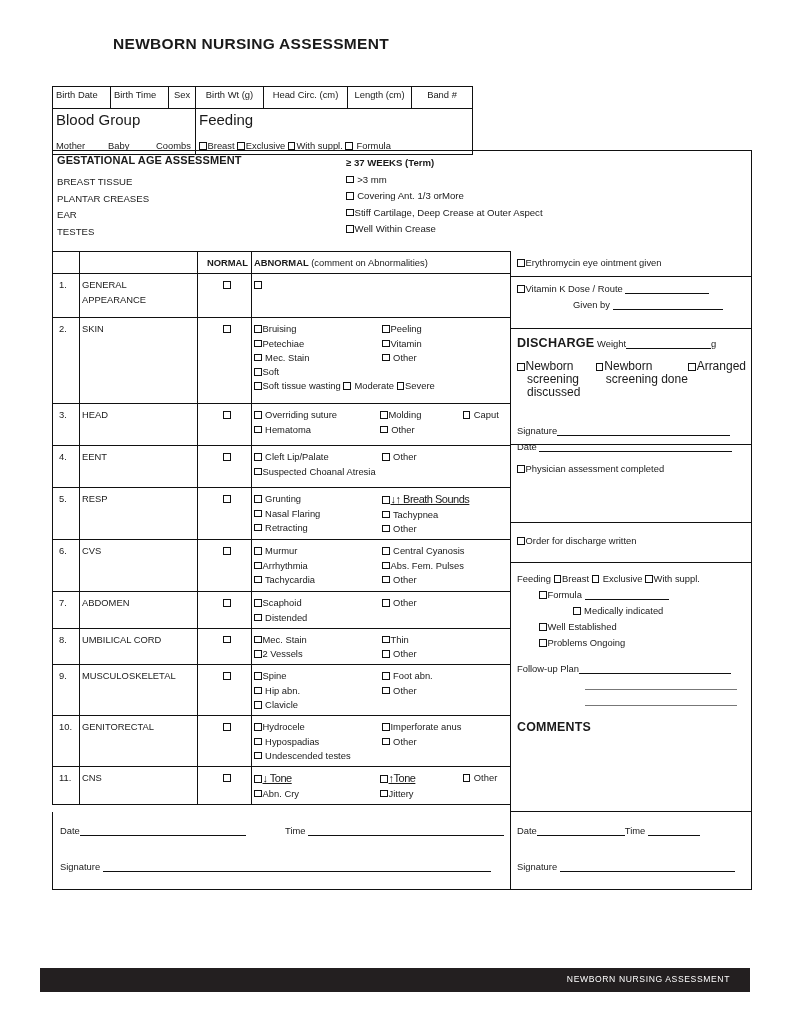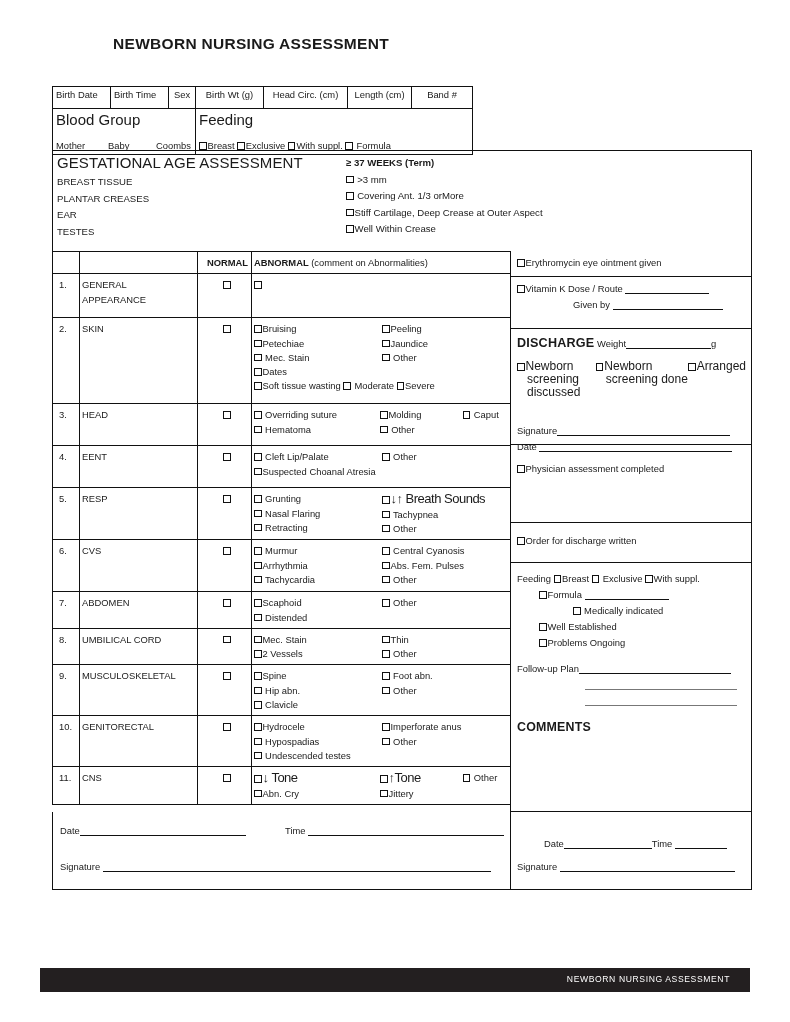--- a/index.html
+++ b/index.html
@@ -35,21 +35,21 @@
   .r2 .lbl { font-size:15px; }
   .r2 .sub { margin-top:13px; }
   .r2 .sub span { display:inline-block; }
 
   
   .gest {
     position:absolute; left:52px; top:150px; width:700px; height:101px;
     border:1.4px solid #111; border-bottom:none;
     padding:3px 0 0 4px;
   }
-  .gest-h { font-size:15px; font-weight:normal; letter-spacing:0.1px; }
+  .gest-h { font-size:11px; font-weight:bold; letter-spacing:0.1px; }
   .gcol-a { position:absolute; left:4px;   top:23px; width:152px; }
   .gcol-b { position:absolute; left:152px; top:4px;  width:140px; }
   .gcol-c { position:absolute; left:293px; top:4px;  width:290px; }
   .gcol-d { position:absolute; left:567px; top:4px;  width:140px; }
   .gest .ln { font-size:9.6px; line-height:16.6px; white-space:nowrap; }
   .gest .bh { font-weight:bold; font-size:9.6px; line-height:16.6px; }
   .gest .ga-title { font-weight:bold; font-size:9.6px; line-height:16.6px; }
 
   
   .mtable {
@@ -103,42 +103,42 @@
     font-size:9.4px;
   }
   .sigleft .l1 { position:absolute; left:7px; top:13px; white-space:nowrap; }
   .sigleft .l2 { position:absolute; left:7px; top:49px; white-space:nowrap; }
   .sigleft .t1 { position:absolute; left:232px; top:13px; white-space:nowrap; }
   .sigright {
     position:absolute; left:510px; top:812px; width:242px; height:78px;
     border:1.4px solid #111; border-top:none;
     font-size:9.4px;
   }
-  .sigright .l1 { position:absolute; left:6px; top:26px; white-space:nowrap;margin-left:27px; }
+  .sigright .l1 { position:absolute; left:6px; top:13px; white-space:nowrap; }
   .sigright .l2 { position:absolute; left:6px; top:49px; white-space:nowrap; }
 
   
   .footer {
     position:absolute; left:40px; top:968px; width:710px; height:24px;
     background:#231f20;
   }
   .footer span {
     position:absolute; right:20px; top:6px;
     color:#ffffff; font-size:8.6px; letter-spacing:0.6px;
   }
 
   
   .cb {
     display:inline-block; width:7.5px; height:7.5px;
     border:1.1px solid #111; background:#fff;
     vertical-align:-0.5px; margin-right:1px;
   }
   .ul { display:inline-block; border-bottom:1.2px solid #111; vertical-align:-2px; }
   .ul-thin { display:inline-block; border-bottom:1px solid #777; vertical-align:-2px; }
-  .arrow { font-size:13px; letter-spacing:-0.5px; }
+  .arrow { font-size:11px; letter-spacing:-0.5px;text-decoration:underline; }
 </style>
 </head>
 <body>
 
 <div class="page">
 
   <div class="title">NEWBORN NURSING ASSESSMENT</div>
 
   <table class="idtable">
     <tbody>
@@ -214,25 +214,25 @@
     <tr>
       <td class="num">2.</td>
       <td class="nm">SKIN</td>
       <td class="norm"><span class="cb"></span></td>
       <td class="abn" style="height:86px">
         <div class="abncol">
           <div class="c1">
             <div class="abn-line"><span class="cb"></span><span>Bruising</span></div>
             <div class="abn-line"><span class="cb"></span><span>Petechiae</span></div>
             <div class="abn-line"><span class="cb"></span> <span>Mec. Stain</span></div>
-            <div class="abn-line"><span class="cb"></span><span>Dates</span></div>
+            <div class="abn-line"><span class="cb"></span><span>Soft</span></div>
           </div>
           <div class="c2">
             <div class="abn-line"><span class="cb"></span><span>Peeling</span></div>
-            <div class="abn-line"><span class="cb"></span><span>Jaundice</span></div>
+            <div class="abn-line"><span class="cb"></span><span>Vitamin</span></div>
             <div class="abn-line"><span class="cb"></span> <span>Other</span></div>
           </div>
         </div>
         <div class="abn-line"><span class="cb"></span><span>Soft tissue wasting</span> <span class="cb"></span> <span>Moderate</span> <span class="cb"></span><span>Severe</span></div>
       </td>
     </tr>
 
     <tr>
       <td class="num">3.</td>
       <td class="nm">HEAD</td>

